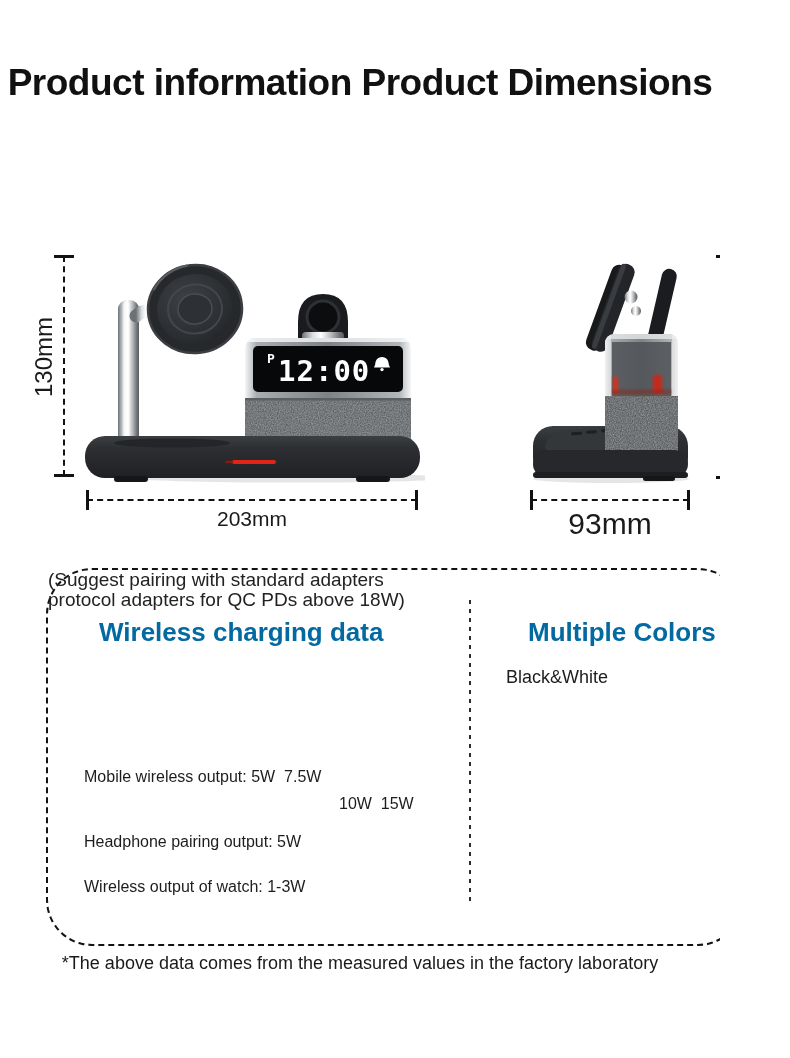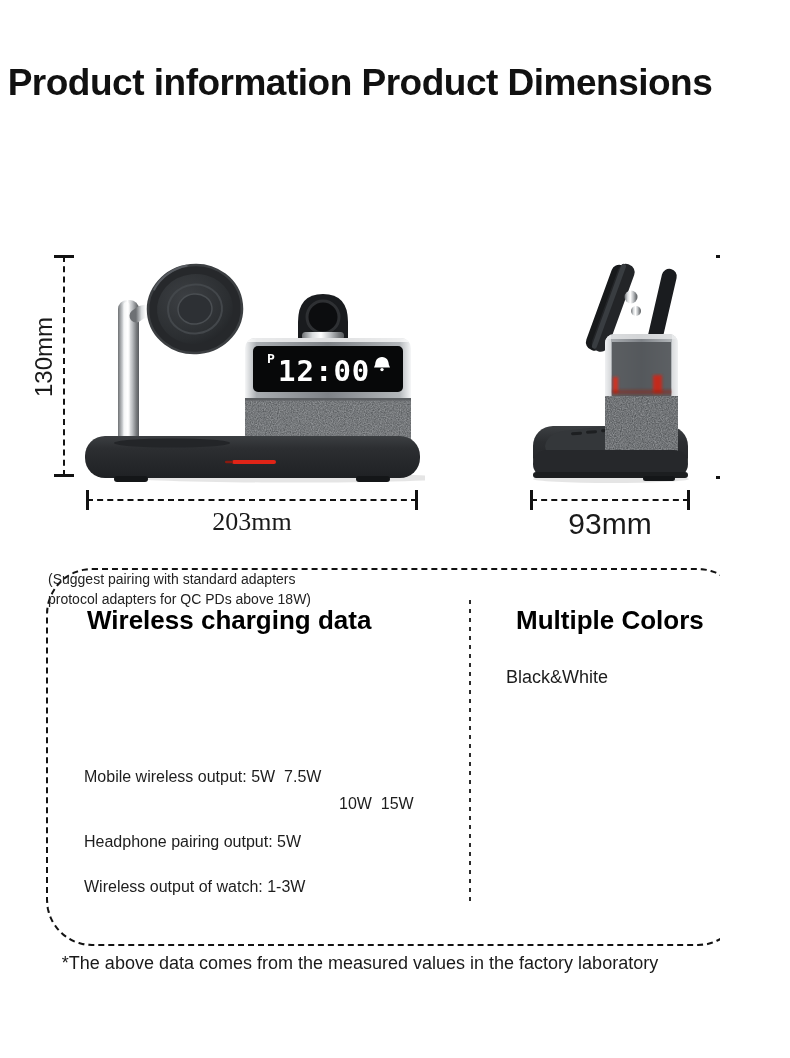--- a/index.html
+++ b/index.html
@@ -16,35 +16,35 @@
   .dim-v .line { position:absolute; left:0; top:1px; bottom:1px; width:0; border-left:2px dashed #121212; }
   .dim-v::before,.dim-v::after { content:""; position:absolute; left:-9px; width:20px; height:3px; background:#121212; }
   .dim-v::before { top:0; } .dim-v::after { bottom:0; }
   .dim-h { position:absolute; height:2px; }
   .dim-h .line { position:absolute; top:0; left:1px; right:1px; border-top:2px dashed #121212; }
   .dim-h::before,.dim-h::after { content:""; position:absolute; top:-9px; width:3px; height:20px; background:#121212; }
   .dim-h::before { left:0; } .dim-h::after { right:0; }
   .dim-label { position:absolute; font-size:24px; color:#1a1a1a; }
   .lbl-front-h { left:-8px; top:344px; width:104px; height:26px; line-height:26px; text-align:center; transform:rotate(-90deg); }
   .lbl-side-h  { left:695px; top:360px; width:104px; height:26px; line-height:26px; text-align:center; transform:rotate(90deg); }
-  .lbl-front-w { left:86px; top:507px; width:332px; text-align:center; font-size:26px;font-family:Liberation Serif, serif; }
+  .lbl-front-w { left:86px; top:507px; width:332px; text-align:center; font-size:21px; }
   .lbl-side-w  { left:530px; top:507px; width:160px; text-align:center; font-size:30px; }
   .front-svg { position:absolute; left:80px; top:250px; }
   .side-svg  { position:absolute; left:525px; top:250px; }
   
   .spec-box { position:absolute; left:46px; top:568px; width:694px; height:374px;
               border:2px dashed #121212; border-radius:46px; }
   .spec-divider { position:absolute; left:421px; top:30px; width:2px; height:306px;
               background:repeating-linear-gradient(to bottom,#2b2b2b 0 4px,transparent 4px 9px); }
-  .spec-heading { position:absolute; margin:0; font-size:26px; font-weight:700; color:#000000; white-space:pre; }
+  .spec-heading { position:absolute; margin:12px; font-size:26px; font-weight:700; color:#0369a1; white-space:pre; }
   .h-left  { left:39px;  top:35px; }
   .h-right { left:468px; top:35px; }
   .spec-line { position:absolute; font-size:16px; color:#1d1d1d; white-space:pre; }
   .input-power { left:39px; top:92px; font-size:25px; }
-  .input-note  { left:37px; top:124px; font-size:14px; line-height:19.5px; color:#222; }
+  .input-note  { left:37px; top:124px; font-size:19px; line-height:19.5px; color:#222; }
   .colors-value{ left:458px; top:97px; font-size:18px; }
   .mobile1   { left:36px;  top:198px; }
   .mobile2   { left:291px; top:225px; }
   .headphone { left:36px;  top:263px; }
   .watch     { left:36px;  top:308px; }
   .footnote { position:absolute; left:0; right:0; top:955px; text-align:center;
               font-size:18px; line-height:16px; color:#1a1a1a; }
 </style>
 </head>
 <body>

